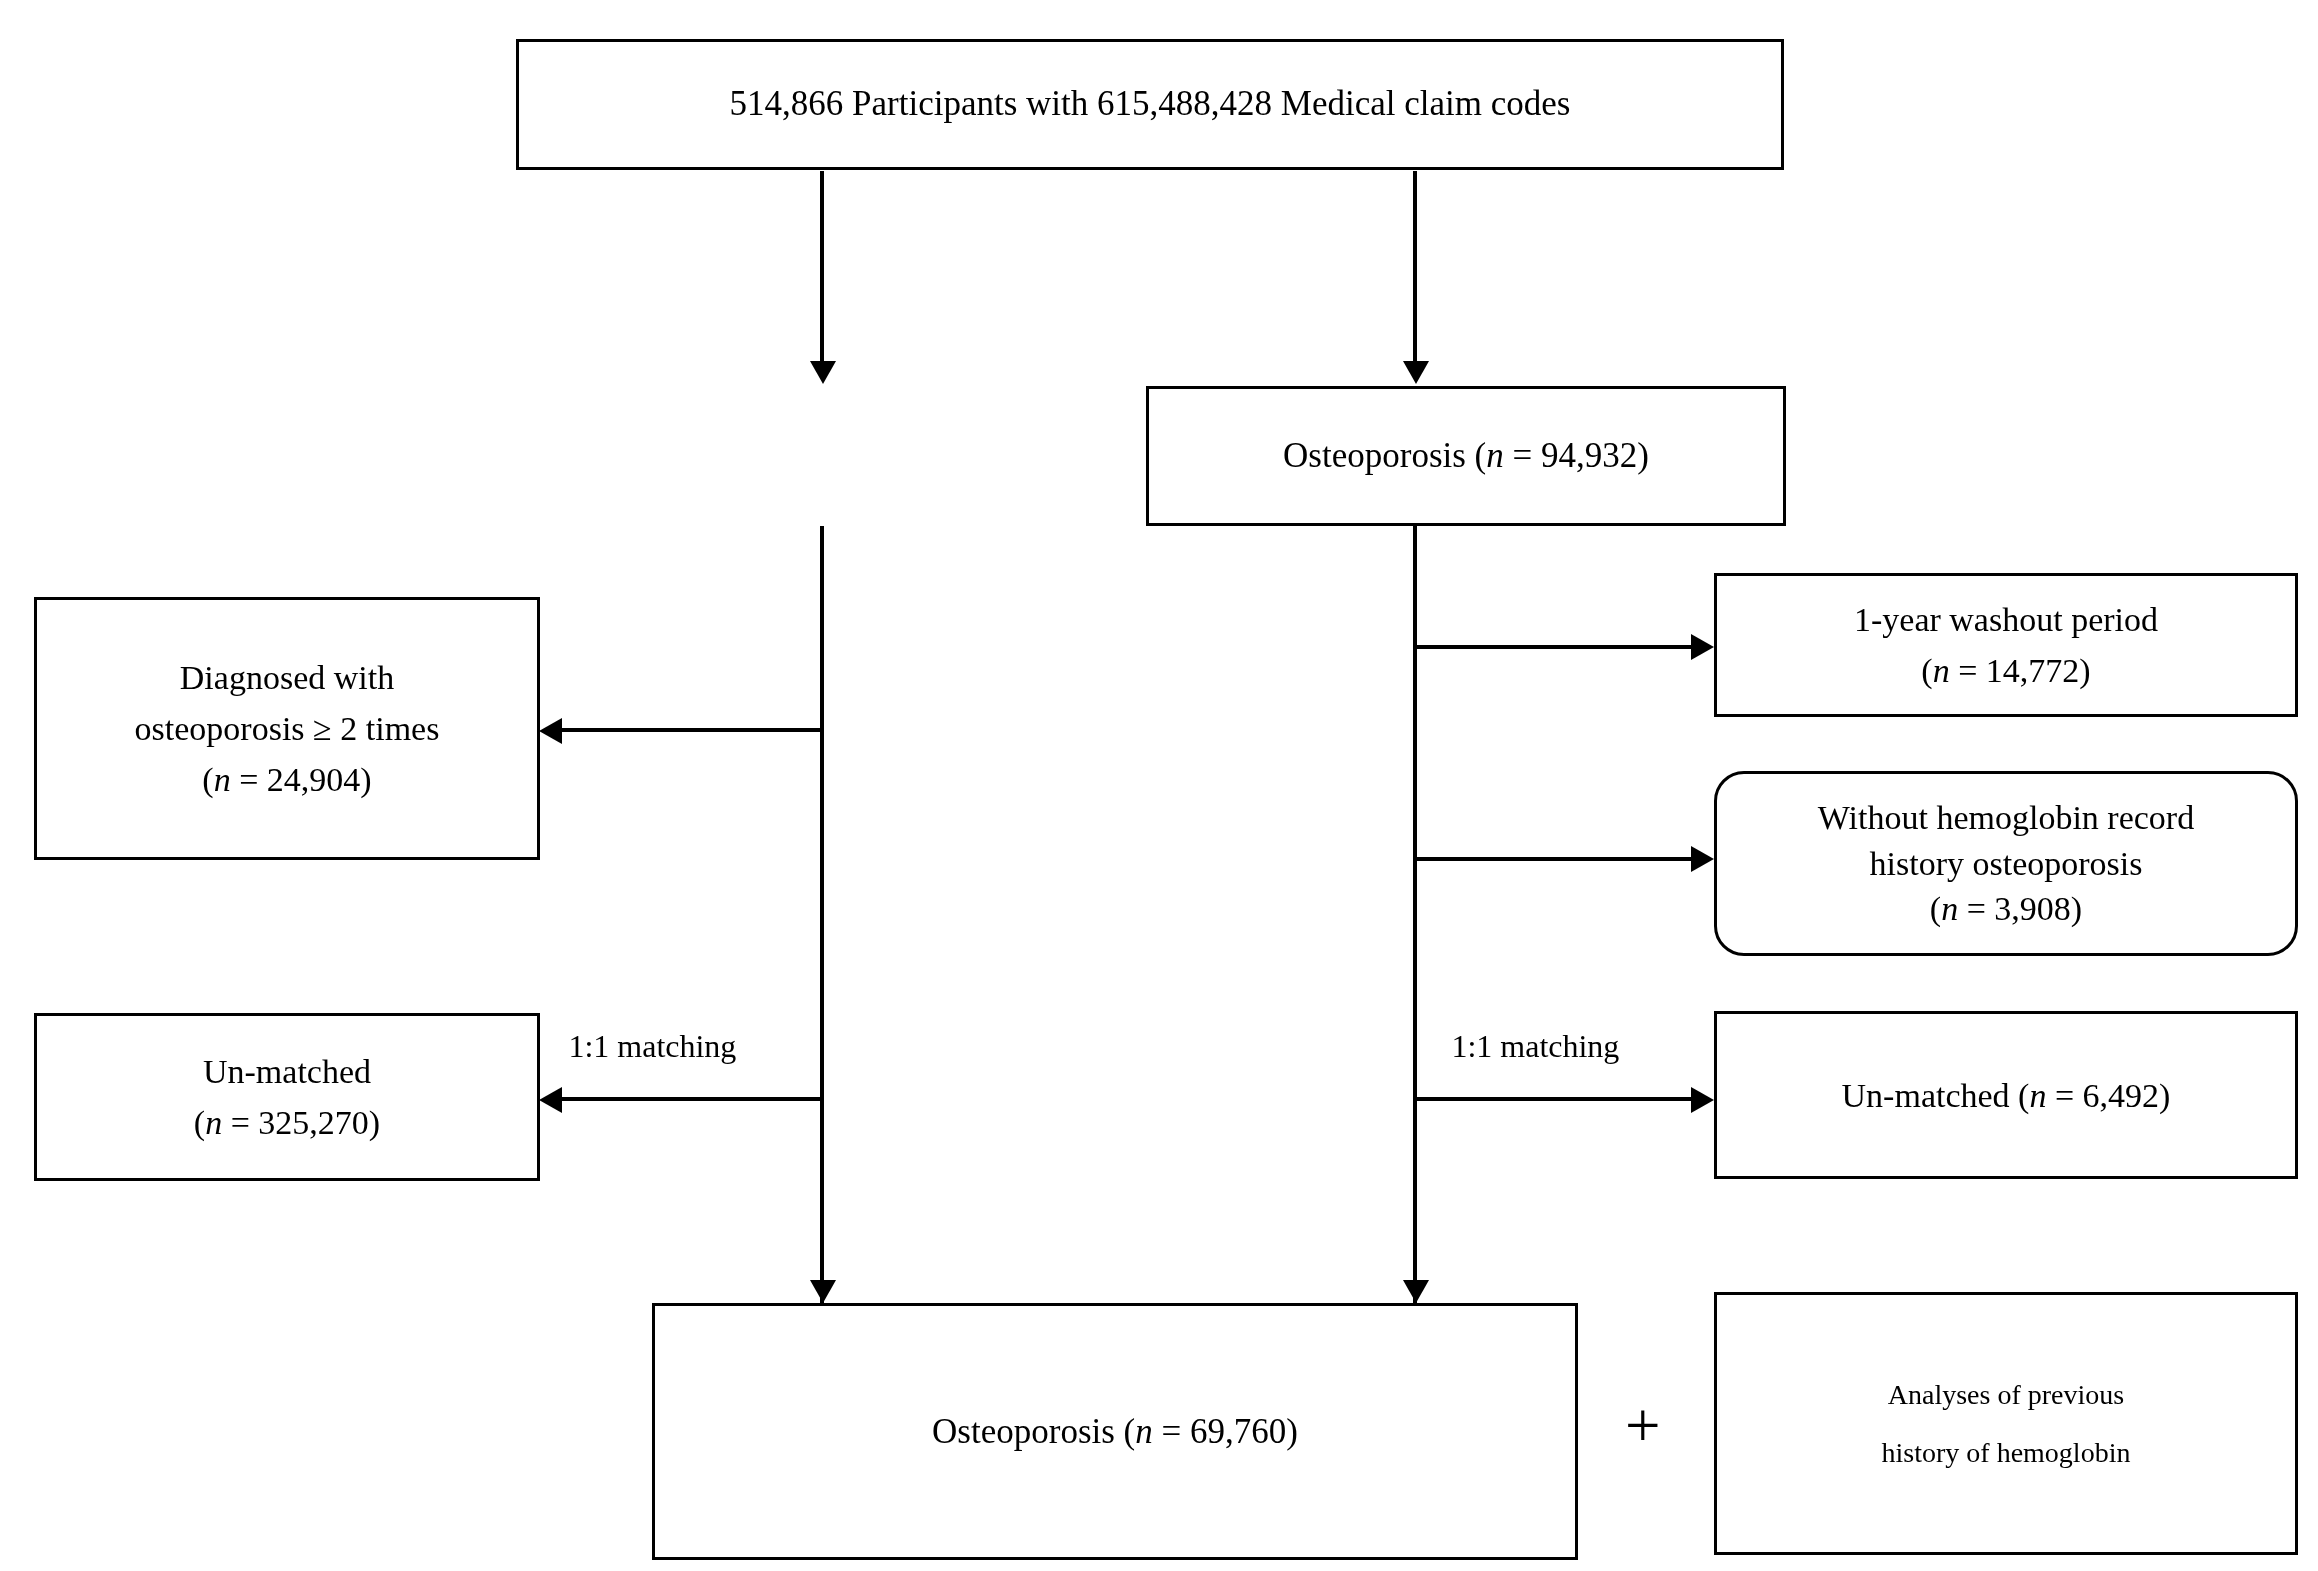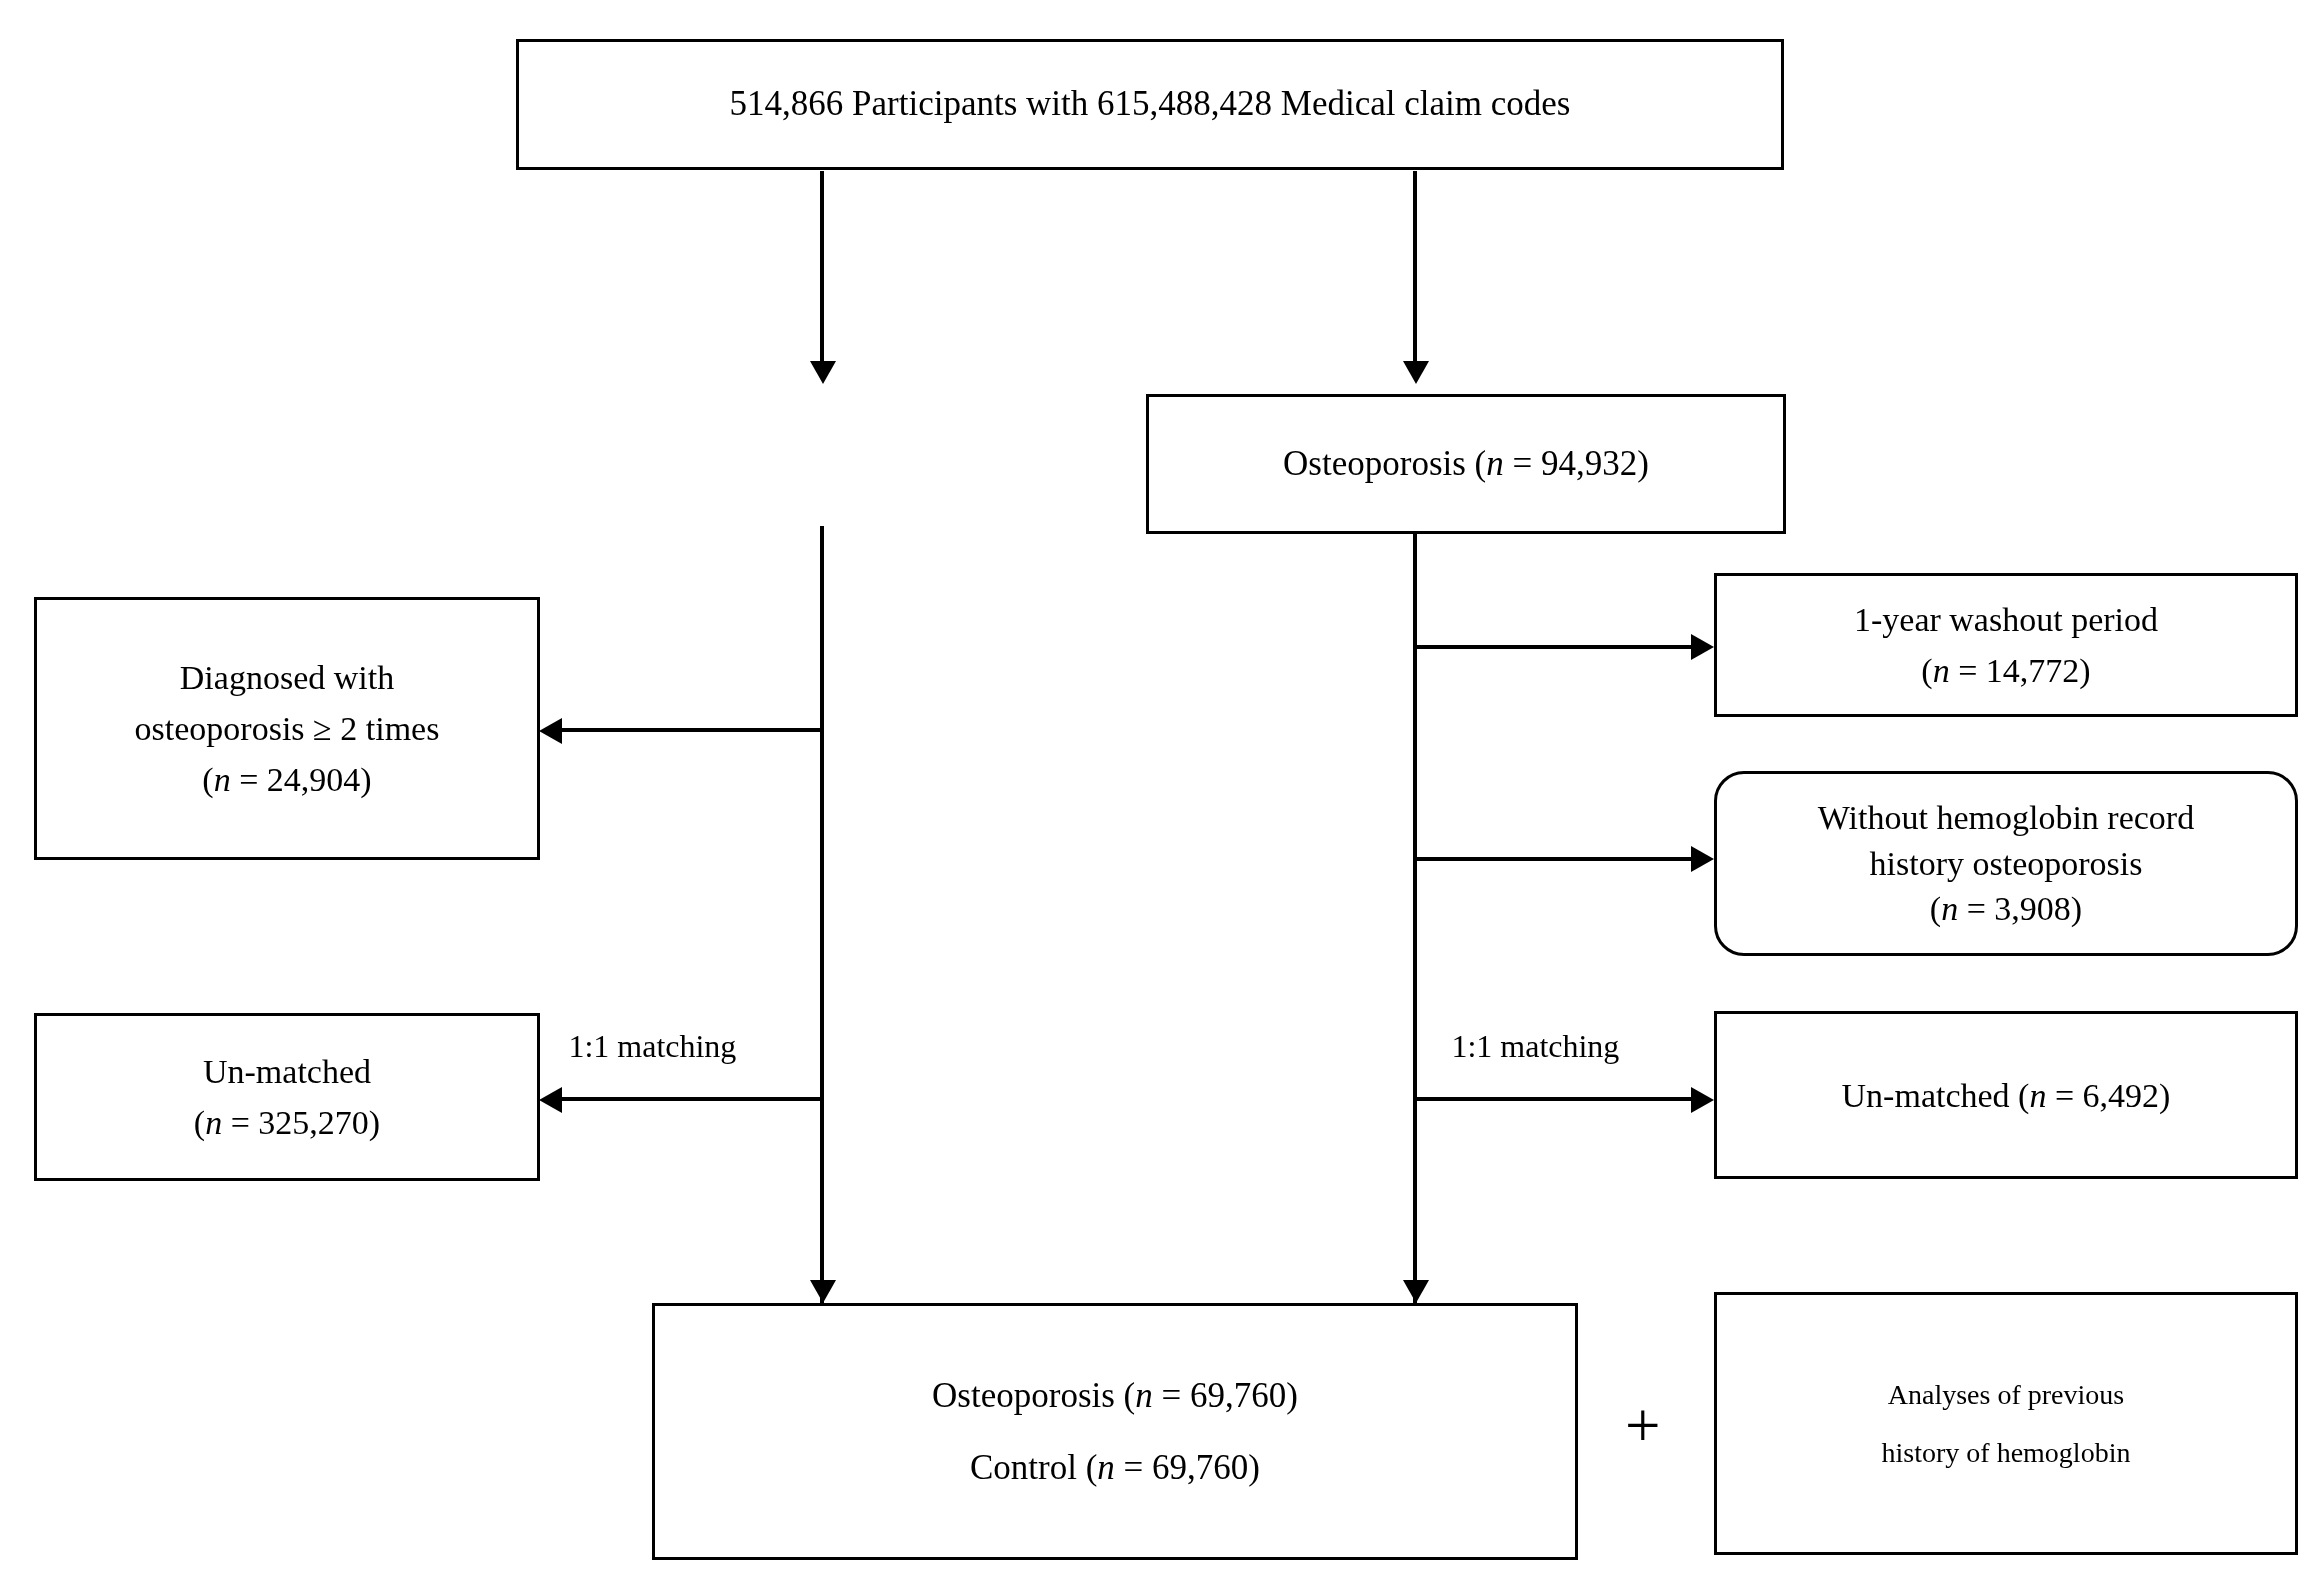--- a/index.html
+++ b/index.html
@@ -117,21 +117,21 @@
 
   <div class="edge-label" style="left:565px; top:1028px;">1:1 matching</div>
 
   <div class="edge-label" style="left:1448px; top:1028px;">1:1 matching</div>
 
   <div class="box" style="left:516px; top:39px; width:1268px; height:131px;justify-content:center;">
     <span class="line">514,866 Participants with  615,488,428 Medical claim codes</span>
   </div>
 
 
-  <div class="box" style="left:1146px; top:386px; width:640px; height:140px;margin-top:8px;">
+  <div class="box" style="left:1146px; top:386px; width:640px; height:140px;">
     <span class="line">Osteoporosis (<span class="ital">n</span> = 94,932)</span>
   </div>
 
   <div class="box" style="left:34px; top:597px; width:506px; height:263px; font-size:34px;">
     <span class="line">Diagnosed with</span>
     <span class="line">osteoporosis ≥ 2 times</span>
     <span class="line">(<span class="ital">n</span> = 24,904)</span>
   </div>
 
   <div class="box" style="left:1714px; top:573px; width:584px; height:144px; font-size:34px;">
@@ -149,21 +149,20 @@
     <span class="line">Un-matched</span>
     <span class="line">(<span class="ital">n</span> = 325,270)</span>
   </div>
 
   <div class="box" style="left:1714px; top:1011px; width:584px; height:168px; font-size:34px;">
     <span class="line">Un-matched (<span class="ital">n</span> = 6,492)</span>
   </div>
 
   <div class="box" style="left:652px; top:1303px; width:926px; height:257px; line-height:2.05;">
     <span class="line">Osteoporosis (<span class="ital">n</span> = 69,760)</span>
-    <span class="line">Control (<span class="ital">n</span> =  69,760)</span>
   </div>
 
   <div class="plus-sign" style="left:1625px; top:1395px;">+</div>
 
   <div class="box" style="left:1714px; top:1292px; width:584px; height:263px; font-size:28px; line-height:2.05;">
     <span class="line">Analyses of previous</span>
     <span class="line">history of hemoglobin</span>
   </div>
 
 </div>

